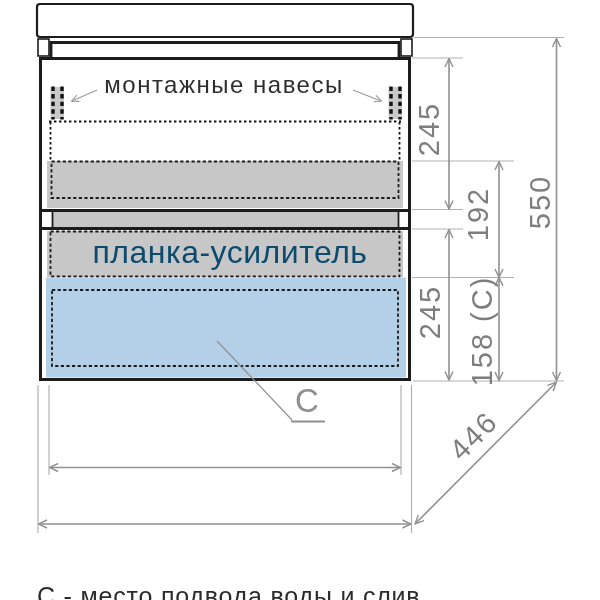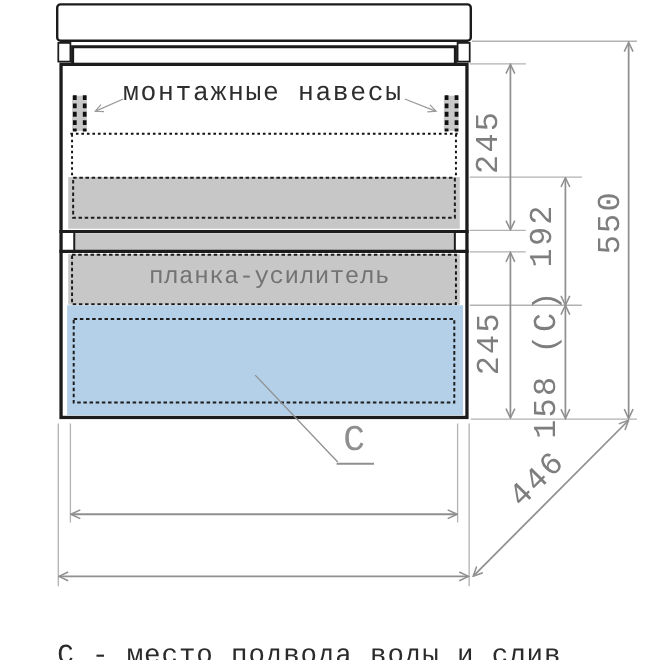--- a/index.html
+++ b/index.html
@@ -1,21 +1,21 @@
 <!DOCTYPE html>
 <html><head>
 <meta charset="utf-8">
 <style>
   html,body{margin:0;padding:0;background:#ffffff;}
   body{width:600px;height:600px;position:relative;font-family:"Liberation Sans",sans-serif;overflow:hidden;}
-  #stage{position:absolute;left:16px;top:0;width:552px;height:600px;font-family:Liberation Mono, monospace;}
+  #stage{position:absolute;left:1px;top:0;width:552px;height:600px;}
   svg{position:absolute;left:0;top:0;}
   .txt{position:absolute;white-space:nowrap;transform:translate(-50%,-50%);}
   .lbl{font-size:24px;color:#2e2e2e;letter-spacing:1.5px;}
-  .lbl2{font-size:22px;color:#737373;letter-spacing:.5px;}
+  .lbl2{font-size:32px;color:#0c4a6e;letter-spacing:.5px;}
   .dim{font-size:29px;color:#7e7e7e;letter-spacing:1px;}
   .dimv{transform:translate(-50%,-50%) rotate(-90deg);letter-spacing:2px;}
   .dimd{transform:translate(-50%,-50%) rotate(-45deg);letter-spacing:2px;}
   .cmark{font-size:33px;color:#8f8f8f;}
   .caption{position:absolute;left:36px;top:582px;font-size:25px;color:#2b2b2b;letter-spacing:.8px;white-space:nowrap;}
 </style>
 </head>
 <body>
 
 <div id="stage">

